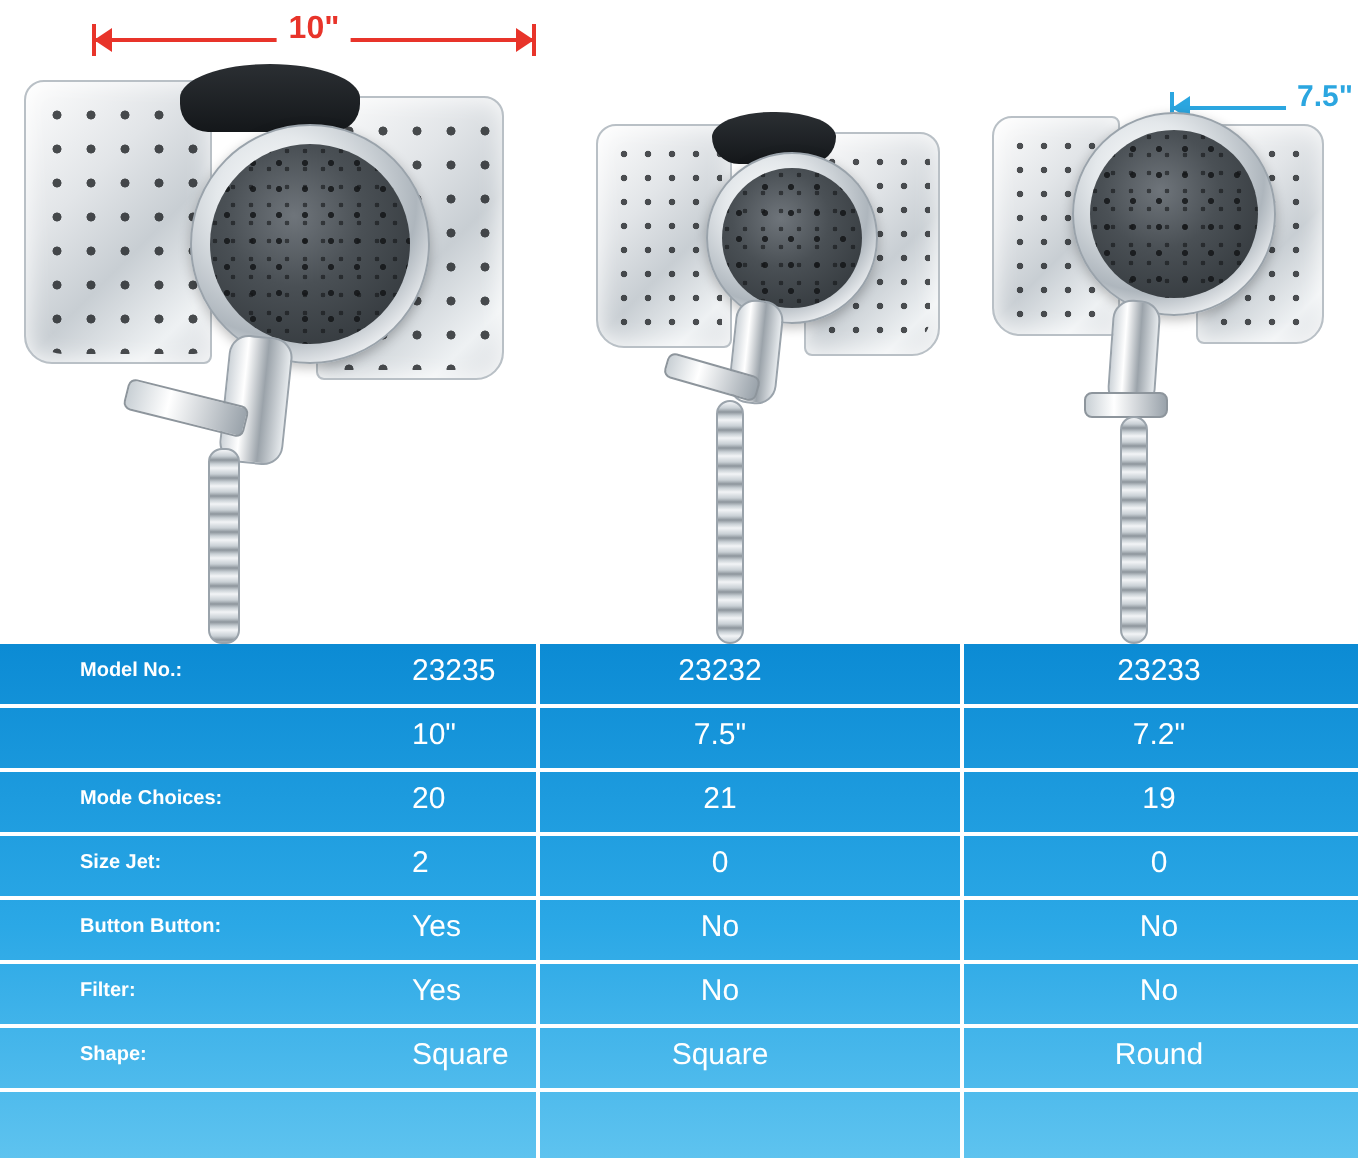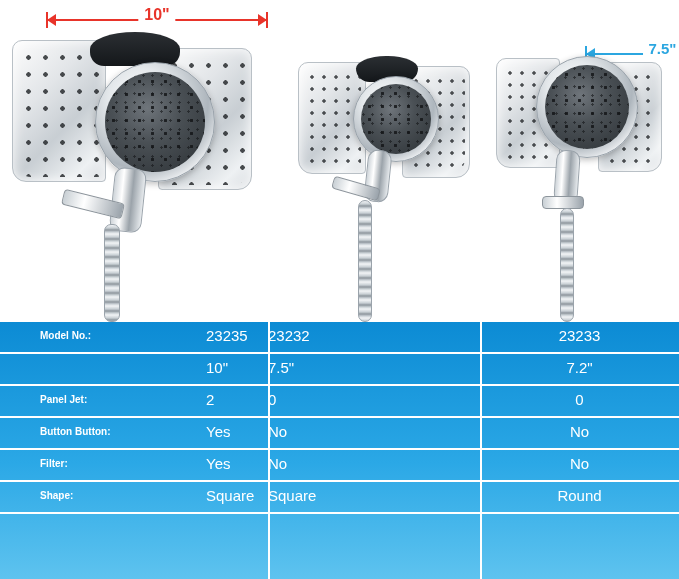--- a/index.html
+++ b/index.html
@@ -202,21 +202,21 @@
     margin-left: 16px;
   }
   .row .v2 {
     position: absolute;
     left: 268px;
     width: 184px;
     top: 0;
     line-height: 28px;
     font-size: 15px;
     color: #ffffff;
-    text-align: left;
+    text-align: center;
   }
   .row .v3 {
     position: absolute;
     left: 480px;
     width: 199px;
     top: 0;
     line-height: 28px;
     font-size: 15px;
     color: #ffffff;
     text-align: center;
@@ -329,23 +329,29 @@
         <span class="v2">23232</span>
         <span class="v3">23233</span>
       </div>
 
       <div class="row">
         <span class="v1">10"</span>
         <span class="v2">7.5"</span>
         <span class="v3">7.2"</span>
       </div>
 
-
-      <div class="row">
-        <span class="label">Panel Jet:</span>
+      <div class="row">
+        <span class="label">Mode Choices:</span>
+        <span class="v1">20</span>
+        <span class="v2">21</span>
+        <span class="v3">19</span>
+      </div>
+
+      <div class="row">
+        <span class="label">Size Jet:</span>
         <span class="v1">2</span>
         <span class="v2">0</span>
         <span class="v3">0</span>
       </div>
 
       <div class="row">
         <span class="label">Button Button:</span>
         <span class="v1">Yes</span>
         <span class="v2">No</span>
         <span class="v3">No</span>

